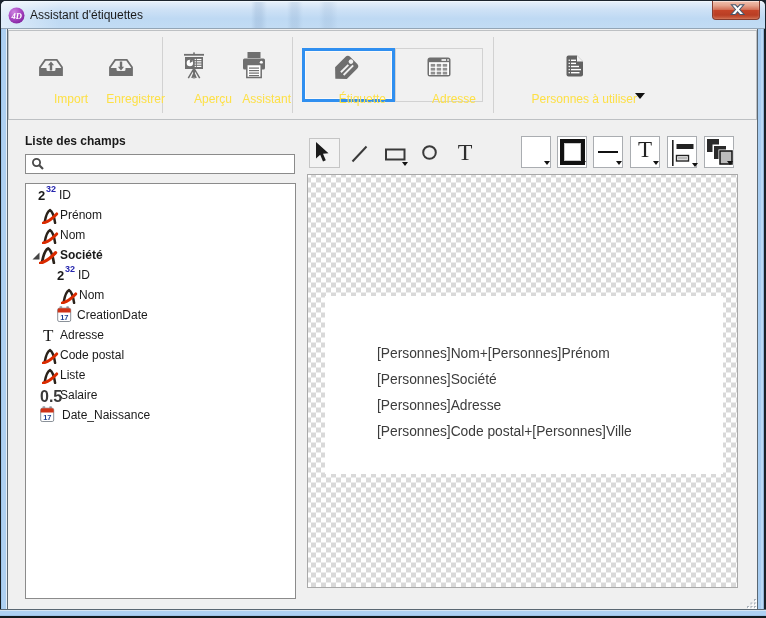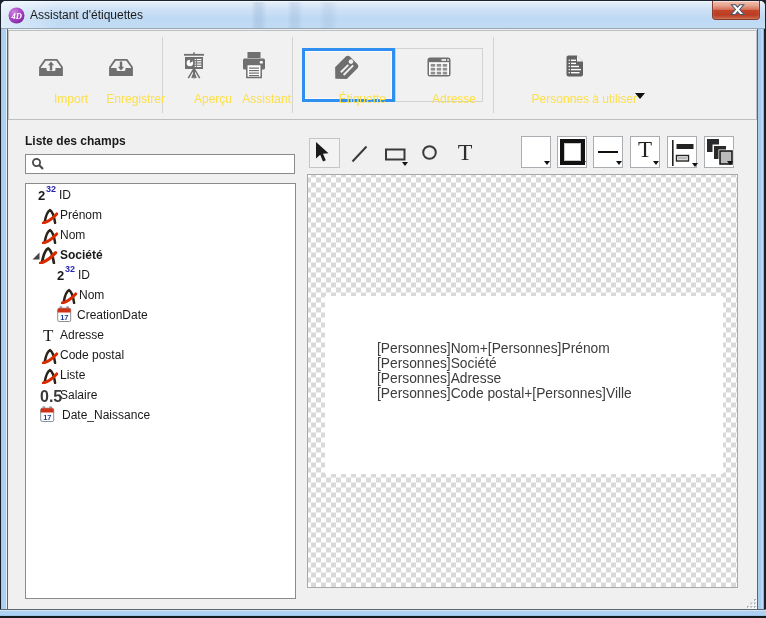--- a/index.html
+++ b/index.html
@@ -37,21 +37,21 @@
 
 #ldc { left:25px; top:134px; font-size:12px; font-weight:bold; color:#1a1a1a; }
 #search { left:25px; top:154px; width:270px; height:20px; background:#fff; border:1px solid #8b8b8b; }
 #listbox { left:25px; top:183px; width:271px; height:416px; background:#fff; border:1px solid #8b8b8b; }
 .trow { position:absolute; height:20px; font-size:12px; color:#1a1a1a; white-space:nowrap; }
 
 #canvas { left:307px; top:174px; width:431px; height:414px; border:1px solid #a9a9a9;
   background:conic-gradient(#d9d9d9 90deg,#ffffff 90deg 180deg,#d9d9d9 180deg 270deg,#ffffff 270deg);
   background-size:10px 10px; background-position:-2px -2.5px; }
 #label { left:325px; top:296px; width:398px; height:178px; background:#fff; }
-#labeltext { left:377px; top:341px; font-size:13.8px; color:#3c3c3c; line-height:15px; white-space:nowrap; }
+#labeltext { left:377px; top:341px; font-size:13.8px; color:#3c3c3c; line-height:26px; white-space:nowrap; }
 
 #selbtn { left:309px; top:138px; width:31px; height:30px; border:1px solid #c5c5c5; background:#f3f3f3; }
 .mbtn { top:136px; width:30px; height:32px; background:#fff; border:1px solid #aaadb1; }
 .dda { position:absolute; width:0; height:0; border-left:3.5px solid transparent; border-right:3.5px solid transparent; border-top:4.5px solid #111; }
 </style>
 </head>
 <body>
 <div class="abs" id="titlebar"></div>
 <div class="abs" id="closebtn">
     <svg width="48" height="18" style="position:absolute;left:0;top:0">

